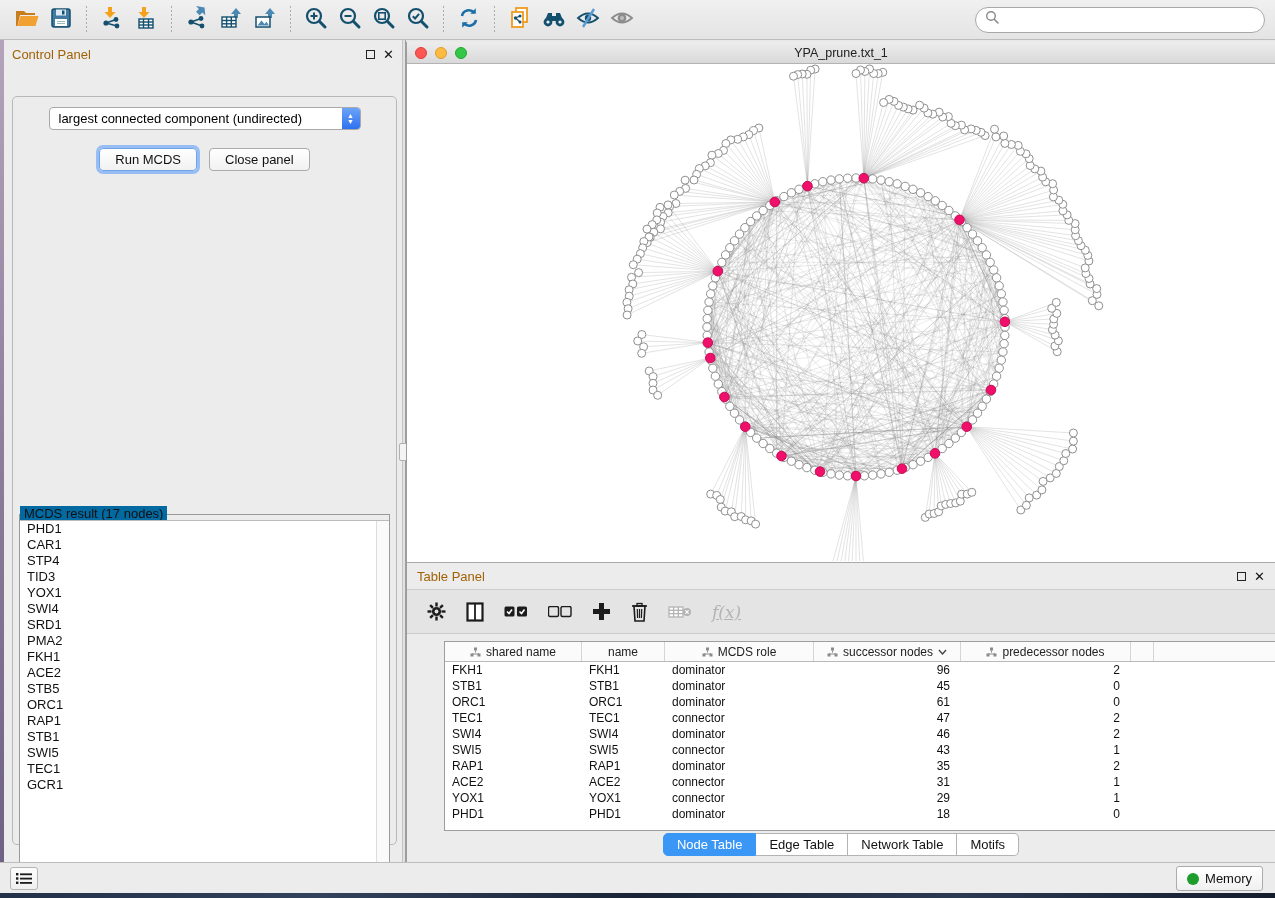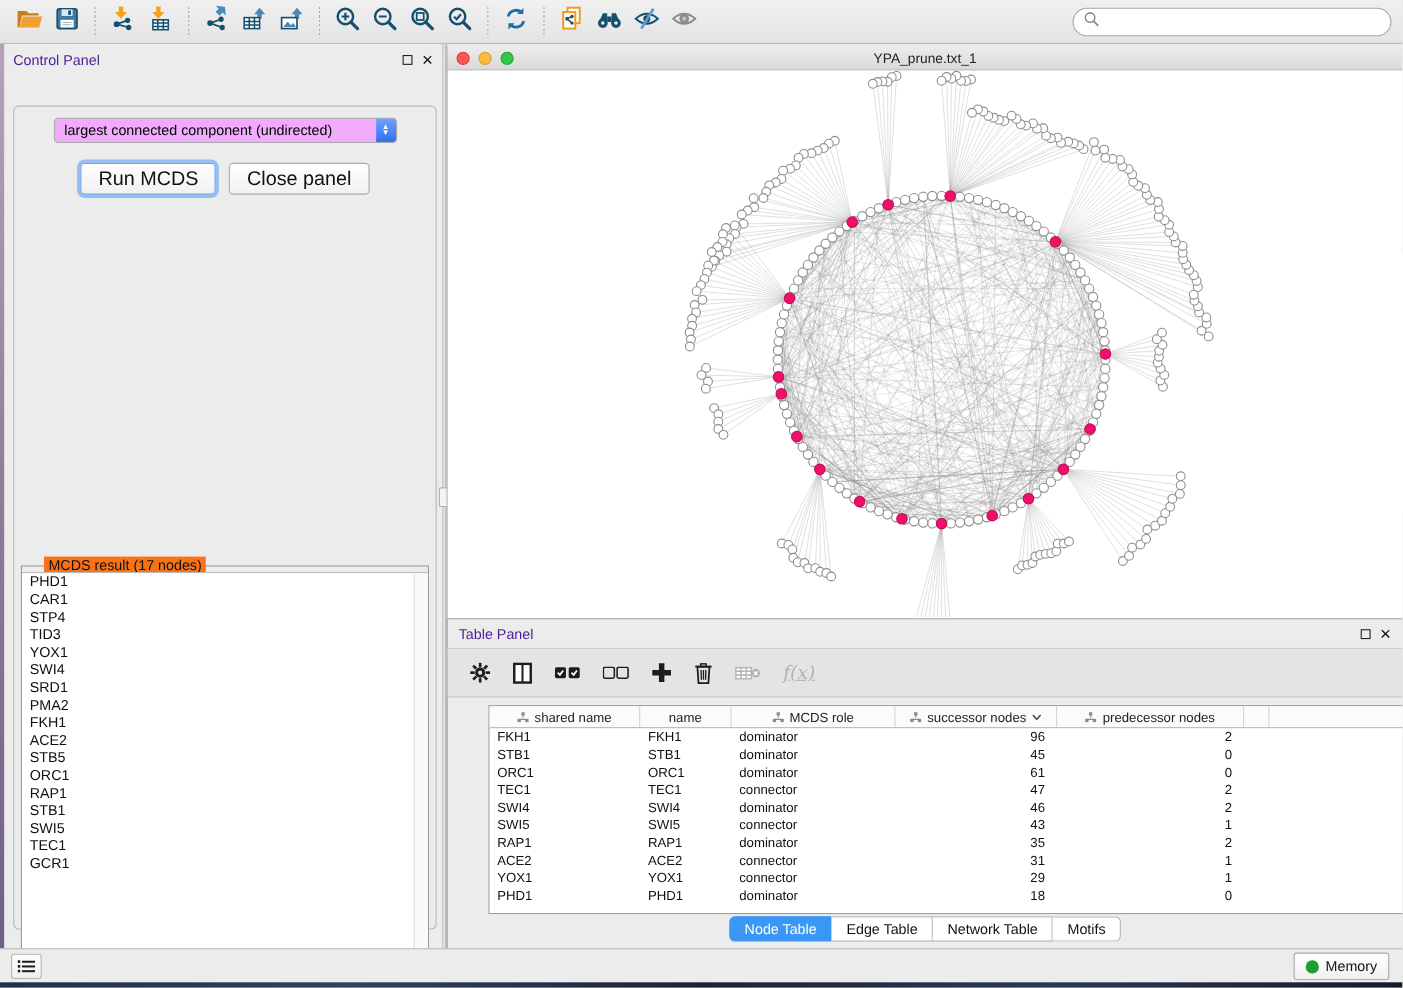--- a/index.html
+++ b/index.html
@@ -18,49 +18,49 @@
     border:1px solid #a8a8a8; border-radius:13px; display:flex; align-items:center; padding:0 9px; }
   .search-wrap input { border:none; outline:none; flex:1; font-size:12px; background:transparent; }
 
   
   .left-strip { position:absolute; left:0; top:40px; width:4px; height:822px;
     background:linear-gradient(#b5a3bc,#8d7d99,#6f6185); }
 
   
   .control-panel { position:absolute; left:4px; top:40px; width:398px; height:822px; background:#ececec; }
   .panel-titlebar { height:28px; display:flex; align-items:center; padding:0 8px; }
-  .panel-title { font-size:13px; color:#4c1d95; }
+  .panel-title { font-size:13px; color:#a16207; }
   .panel-title-icons { margin-left:auto; display:flex; align-items:center; gap:8px; }
   .float-box { width:9px; height:9px; border:1.5px solid #222; display:inline-block; }
   .close-x { font-size:13px; font-weight:bold; color:#111; line-height:9px; }
 
   .tabs-row { display:flex; justify-content:center; margin-top:4px; }
   .tab { background:#fff; border:1px solid #b3b3b3; border-left-width:0; padding:3px 13px;
     font-size:13px; color:#111; }
   .tab:first-child { border-left-width:1px; border-radius:5px 0 0 5px; }
   .tab:last-child { border-radius:0 5px 5px 0; }
   .tab.active { background:#3b97f6; border-color:#3b97f6; color:#fff; }
 
   .cp-box { position:absolute; left:8px; top:56px; width:385px; height:749px;
     border:1px solid #b8b8b8; border-radius:5px; }
   .opt-label { text-align:center; font-size:13px; margin-top:20px; }
-  .select-box { margin:10px auto 0; width:312px; height:23px; background:#f0abfc;
+  .select-box { margin:10px auto 0; width:312px; height:23px; background:#ffffff;
     border:1px solid #a9a9a9; border-radius:4px; display:flex; align-items:center; overflow:hidden; }
   .select-box .sel-text { flex:1; font-size:13px; padding:0 0 0 9px; white-space:nowrap; }
   .sel-stepper { width:18px; height:23px; background:linear-gradient(#6fa6f8,#2c6ef0);
     border-radius:0 3px 3px 0; display:flex; flex-direction:column; align-items:center; justify-content:center; }
   .sel-stepper span { color:#fff; font-size:7px; line-height:6px; }
   .btn-row { display:flex; justify-content:center; gap:12px; margin-top:18px; }
-  .mac-btn { font-size:18px; color:#111; background:linear-gradient(#ffffff,#f1f1f1);
+  .mac-btn { font-size:13px; color:#111; background:linear-gradient(#ffffff,#f1f1f1);
     border:1px solid #ababab; border-radius:4px; padding:3px 15px; }
   .mac-btn.focused { box-shadow:0 0 0 3px rgba(95,160,250,.6); border-color:#6ea3e8; }
 
   .fieldset { position:absolute; left:6px; top:417px; width:371px; height:372px;
     border:1px solid #9a9a9a; }
-  .fieldset-legend { position:absolute; top:-9px; left:20px; background:#f97316;
+  .fieldset-legend { position:absolute; top:-9px; left:0; background:#0369a1;
     padding:0 4px; font-size:13px; color:#111; }
   .mcds-list { position:absolute; left:0px; top:5px; width:369px; height:365px; background:#fff;
     border-top:1px solid #bbb; overflow:hidden; }
   .mcds-scroll { position:absolute; right:0; top:0; width:13px; height:100%;
     background:#fafafa; border-left:1px solid #ddd; }
   .mcds-item { font-size:13px; line-height:16px; padding-left:7px; color:#111; }
 
   
   .v-divider { position:absolute; left:402px; top:40px; width:4px; height:822px; background:#e2e2e2;
     border-left:1px solid #c4c4c4; border-right:1px solid #9d9d9d; }

